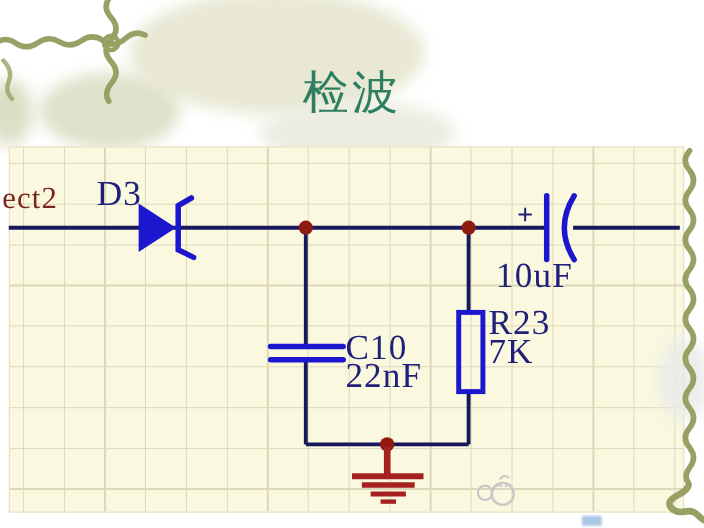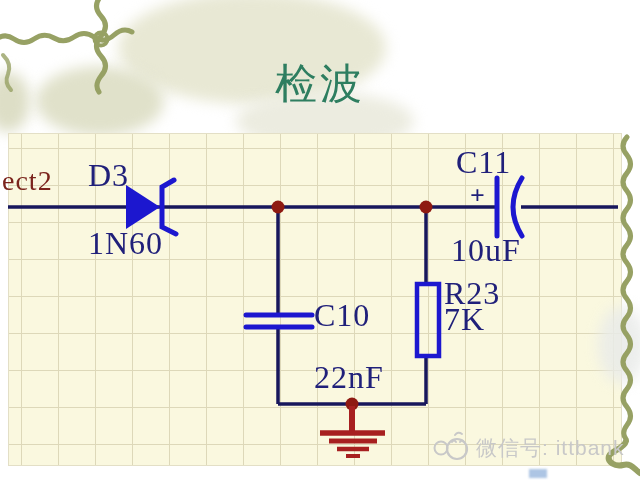--- a/index.html
+++ b/index.html
@@ -124,35 +124,32 @@
     <g>
       <path class="decor" stroke-width="5" d="M627,137 q-8,9 0,18 q7,9 0,18 q-8,9 0,18 q7,9 0,18 q-8,9 0,18 q7,9 0,18
            q-8,9 0,18 q7,9 0,18 q-8,9 0,18 q7,9 0,18 q-8,9 0,18 q7,9 0,18
            q-8,9 0,18 q7,9 0,18 q-8,9 0,18 q7,9 0,18 q-6,8 -1,14"></path>
       <path class="decor" stroke-width="6" d="M626,441 c-2,8 -14,9 -17,15 c-2,6 6,11 14,9 c9,-2 11,4 17,8"></path>
     </g>
   </svg>
 
   <div class="lbl net" style="left:2px;top:167px;text-align:center;">ect2</div>
   <div class="lbl navy" style="left:88px;top:159px;">D3</div>
-  <div class="lbl navy" style="left:88px;top:227px;">1N60</div>
-  <div class="lbl navy" style="left:456px;top:146px;">C11</div>
   <div class="lbl plus" style="left:470px;top:183px;">+</div>
   <div class="lbl navy" style="left:451px;top:234px;">10uF</div>
   <div class="lbl navy" style="left:314px;top:299px;">C10</div>
-  <div class="lbl navy" style="left:314px;top:325px;margin-top:36px;">22nF</div>
+  <div class="lbl navy" style="left:314px;top:325px;">22nF</div>
   <div class="lbl navy" style="left:444px;top:277px;">R23</div>
   <div class="lbl navy" style="left:444px;top:303px;">7K</div>
 
   <div class="watermark">
     <svg width="40" height="36" viewBox="0 0 40 36">
       <circle class="wm-stroke" stroke-width="2.2" cx="25" cy="19" r="10"></circle>
       <circle class="wm-stroke" stroke-width="2" cx="9" cy="18" r="6.5"></circle>
       <path class="wm-stroke" stroke-width="2" d="M20,12 q2,-3 4,0"></path>
       <path class="wm-stroke" stroke-width="2" d="M28,12 q2,-3 4,0"></path>
       <path class="wm-stroke" stroke-width="2" d="M23,5 q3,-4 7,-1"></path>
     </svg>
-    <span class="wm-text">微信号: ittbank</span>
   </div>
 
   <div class="smudge"></div>
 
 </div>
 
 </body></html>

